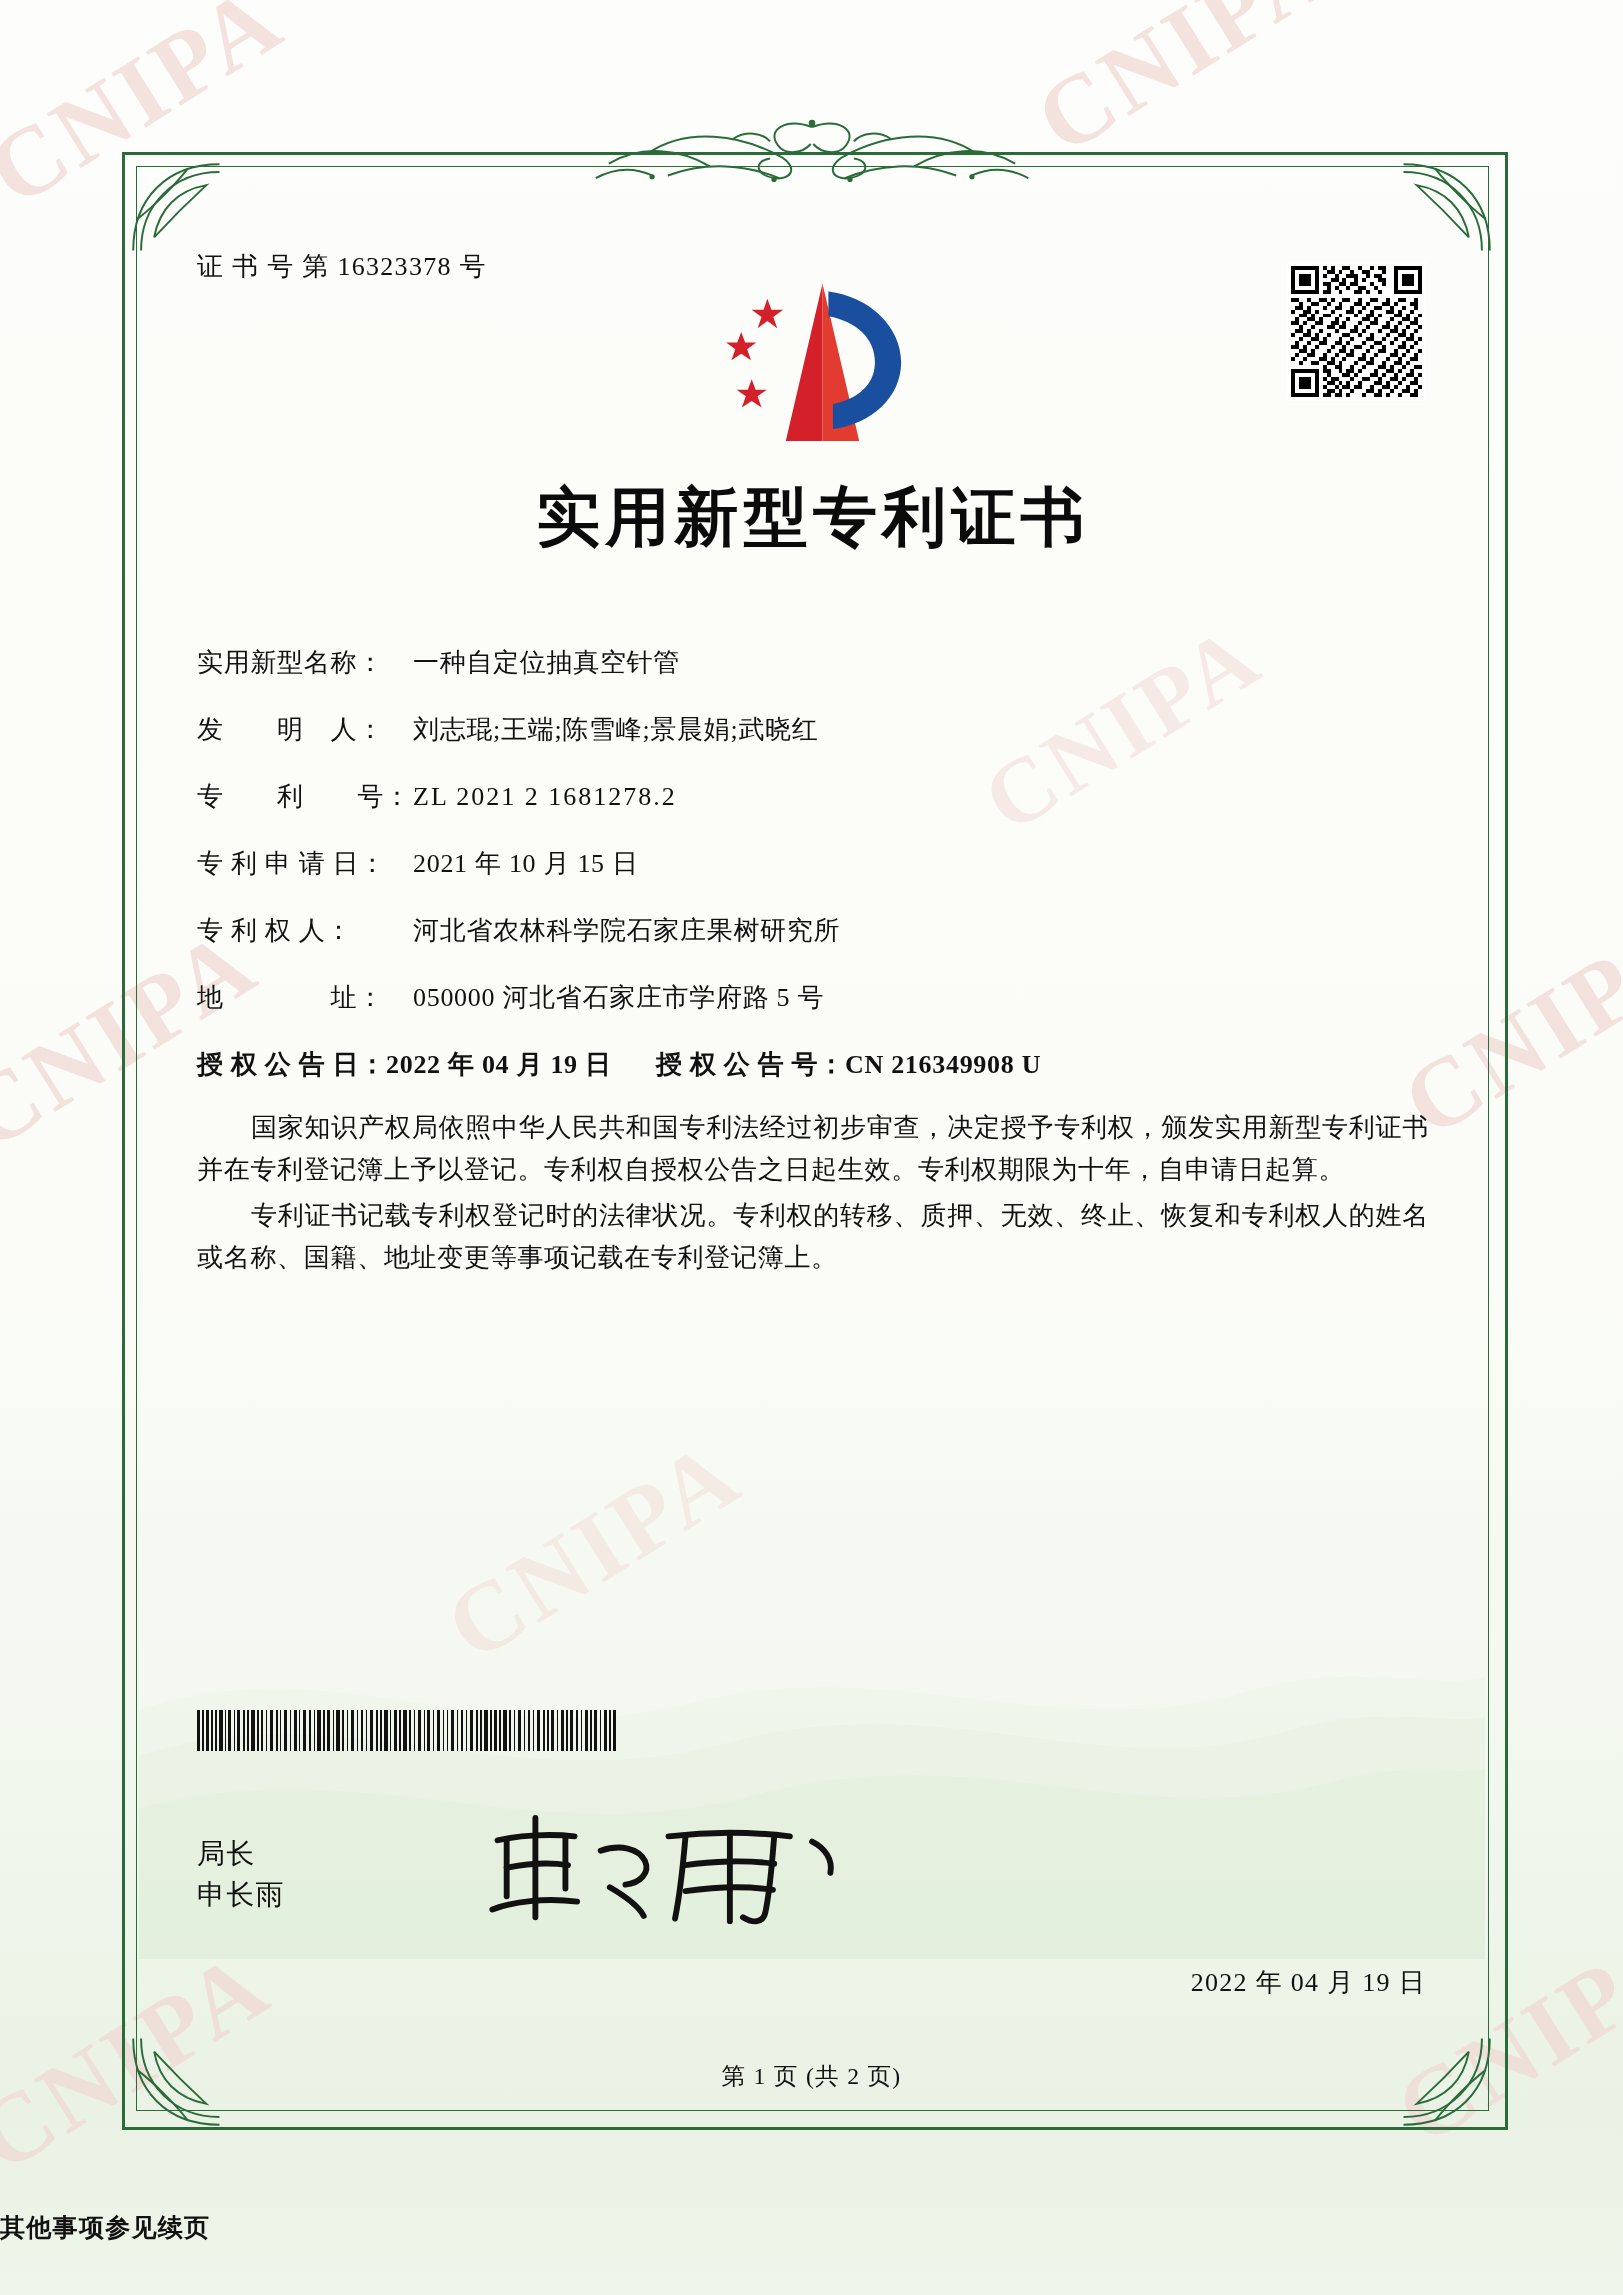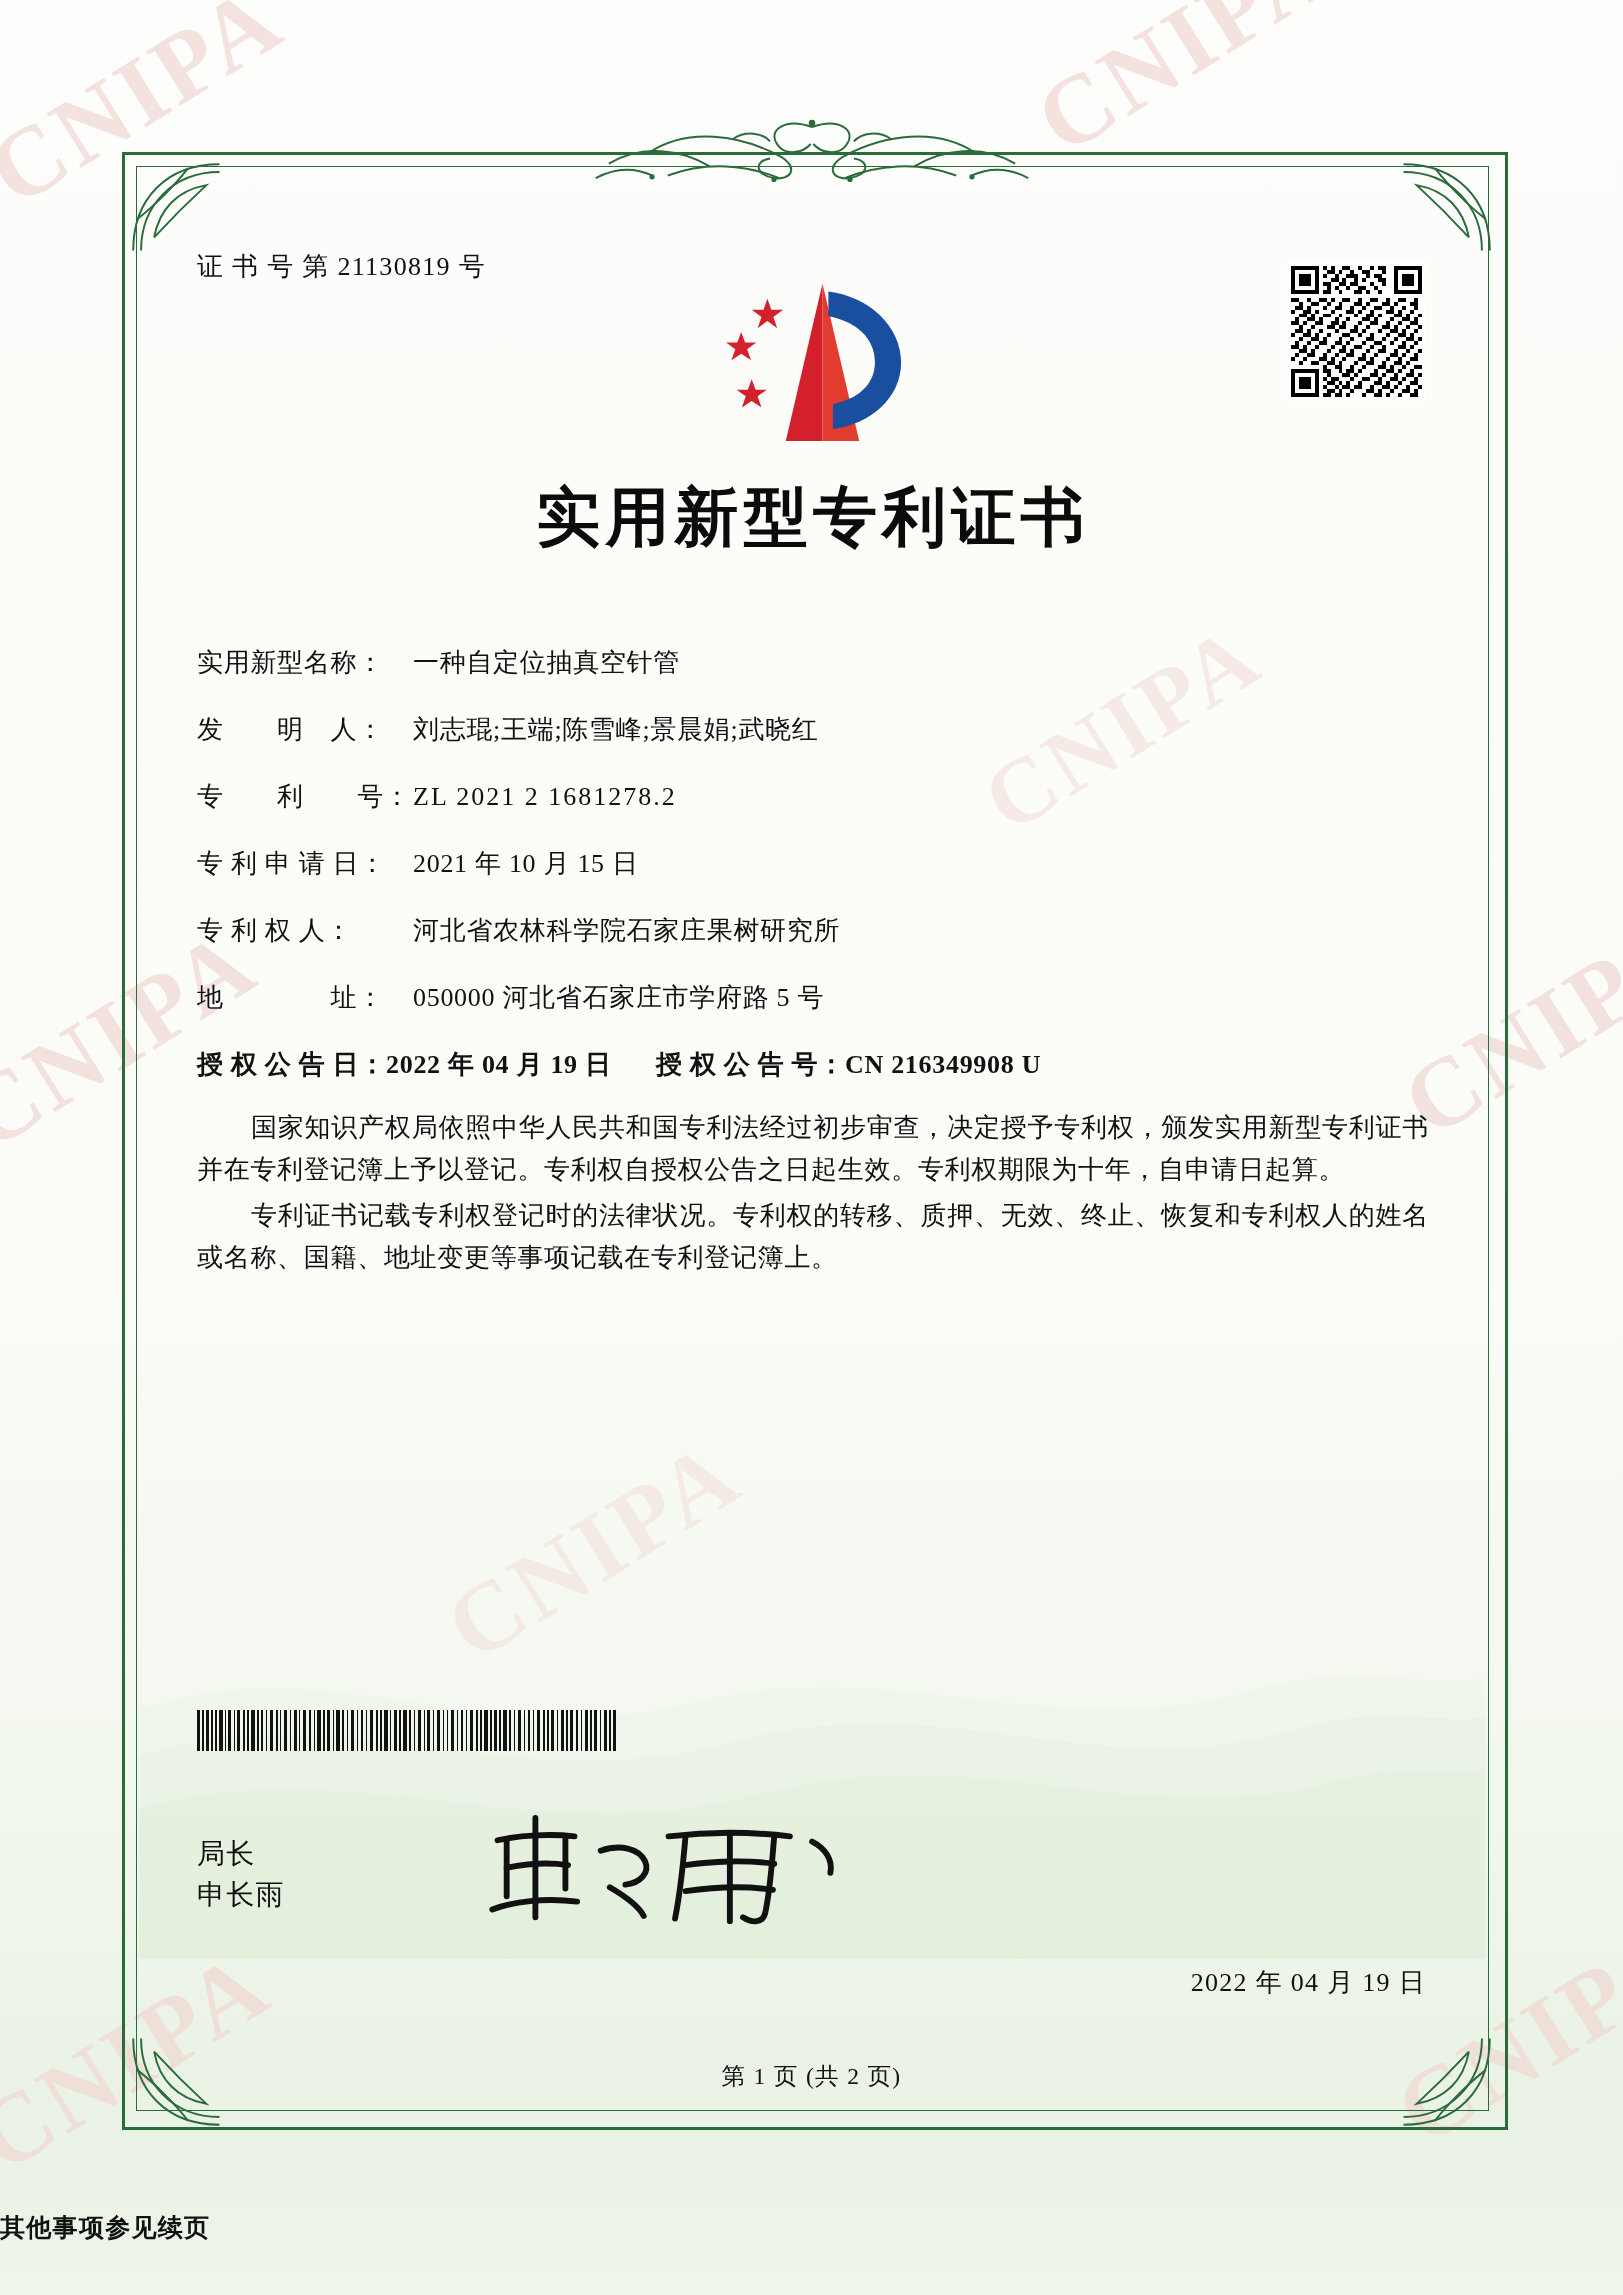--- a/index.html
+++ b/index.html
@@ -599,21 +599,21 @@
       <polygon points="88,168 94,184 111,184 97,194 103,211 88,201 73,211 79,194 65,184 82,184"></polygon>
     </g>
 
     <polygon points="196,22 196,262 140,262" fill="#d4202a"></polygon>
     <polygon points="196,22 196,262 252,262" fill="#e23b2f"></polygon>
 
     <path d="M205,34 C268,42 316,88 316,142 C316,196 270,236 212,244 L212,206 C250,198 276,176 276,142 C276,106 248,80 205,72 Z" fill="#1a4fa0"></path>
   </svg>
 
   <div class="content">
-    <div class="cert-no">证 书 号 第 21130819 号</div>
+    <div class="cert-no">证 书 号 第 16323378 号</div>
 
     <div class="main-title">实用新型专利证书</div>
 
     <div class="fields">
       <div class="field-row">
         <div class="field-label">实用新型名称：</div>
         <div class="field-value">一种自定位抽真空针管</div>
       </div>
       <div class="field-row">
         <div class="field-label">发　　明　人：</div>

